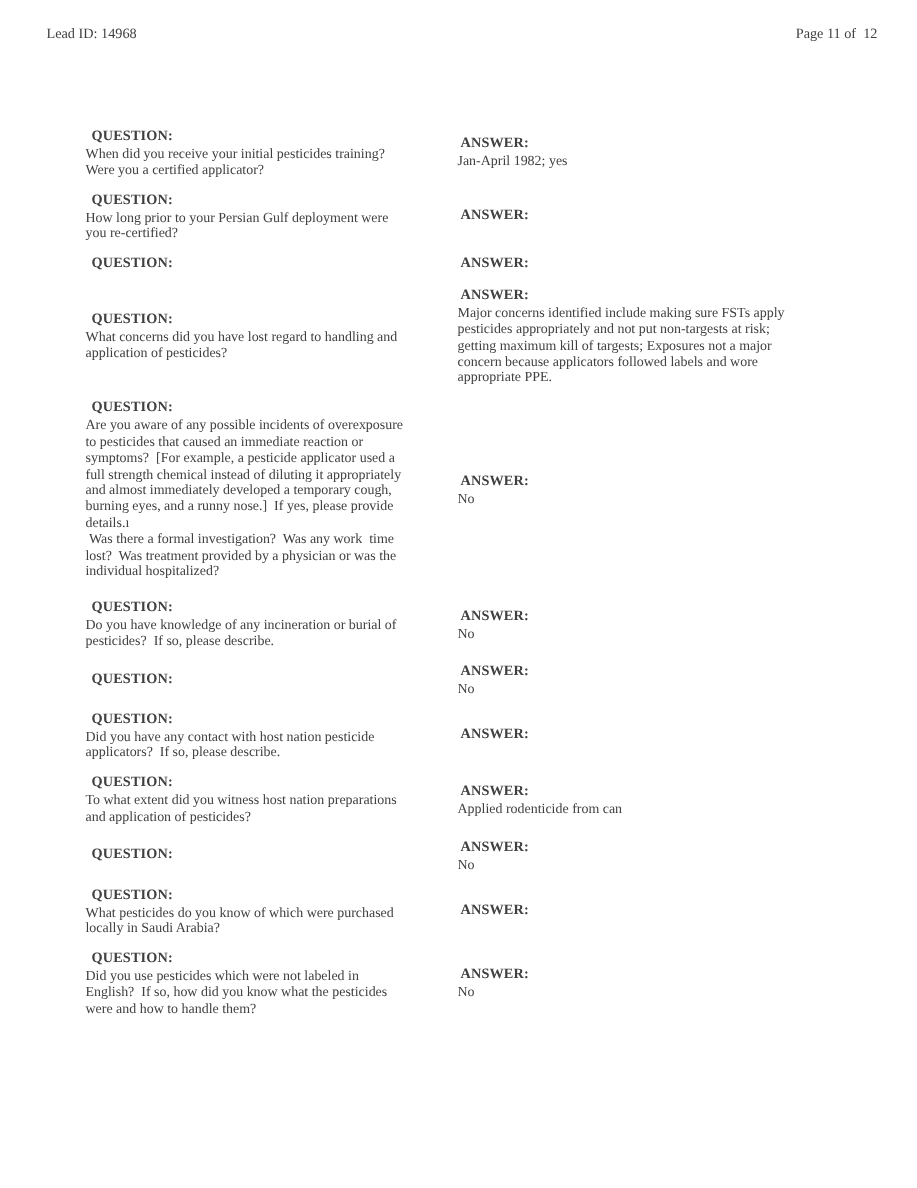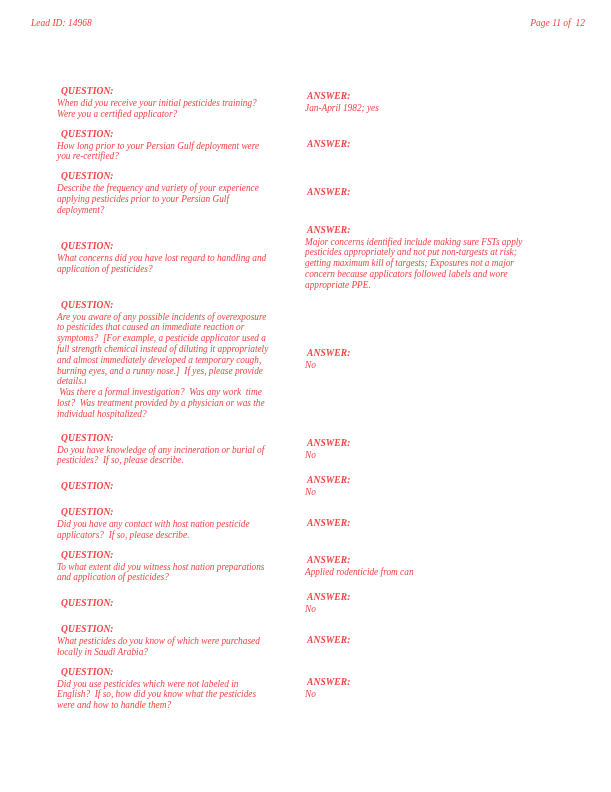--- a/index.html
+++ b/index.html
@@ -7,22 +7,21 @@
     padding: 0;
     background: #ffffff;
   }
   .page {
     position: relative;
     width: 611px;
     height: 792px;
     background: #ffffff;
     overflow: hidden;
     font-family: "Liberation Serif", "DejaVu Serif", serif;
-    color: #ef4444;
-    font-style: italic;
+    color: #404040;
   }
   .page-header {
     position: absolute;
     top: 18px;
     left: 31px;
     right: 26px;
     display: flex;
     justify-content: space-between;
     font-size: 9.5px;
     line-height: 11px;
@@ -99,23 +98,20 @@
 you re-certified?</div>
     </div>
     <div class="a-col">
       <div class="qa-heading a-heading">ANSWER:</div>
     </div>
   </div>
 
   <div class="qa-row">
     <div class="q-col">
       <div class="qa-heading q-heading">QUESTION:</div>
-      <div class="qa-text q-text">Describe the frequency and variety of your experience
-applying pesticides prior to your Persian Gulf
-deployment?</div>
     </div>
     <div class="a-col">
       <div class="qa-heading a-heading">ANSWER:</div>
       <div class="qa-text a-text"></div>
     </div>
   </div>
 
   <div class="qa-row">
     <div class="q-col">
       <div class="qa-heading q-heading">QUESTION:</div>

